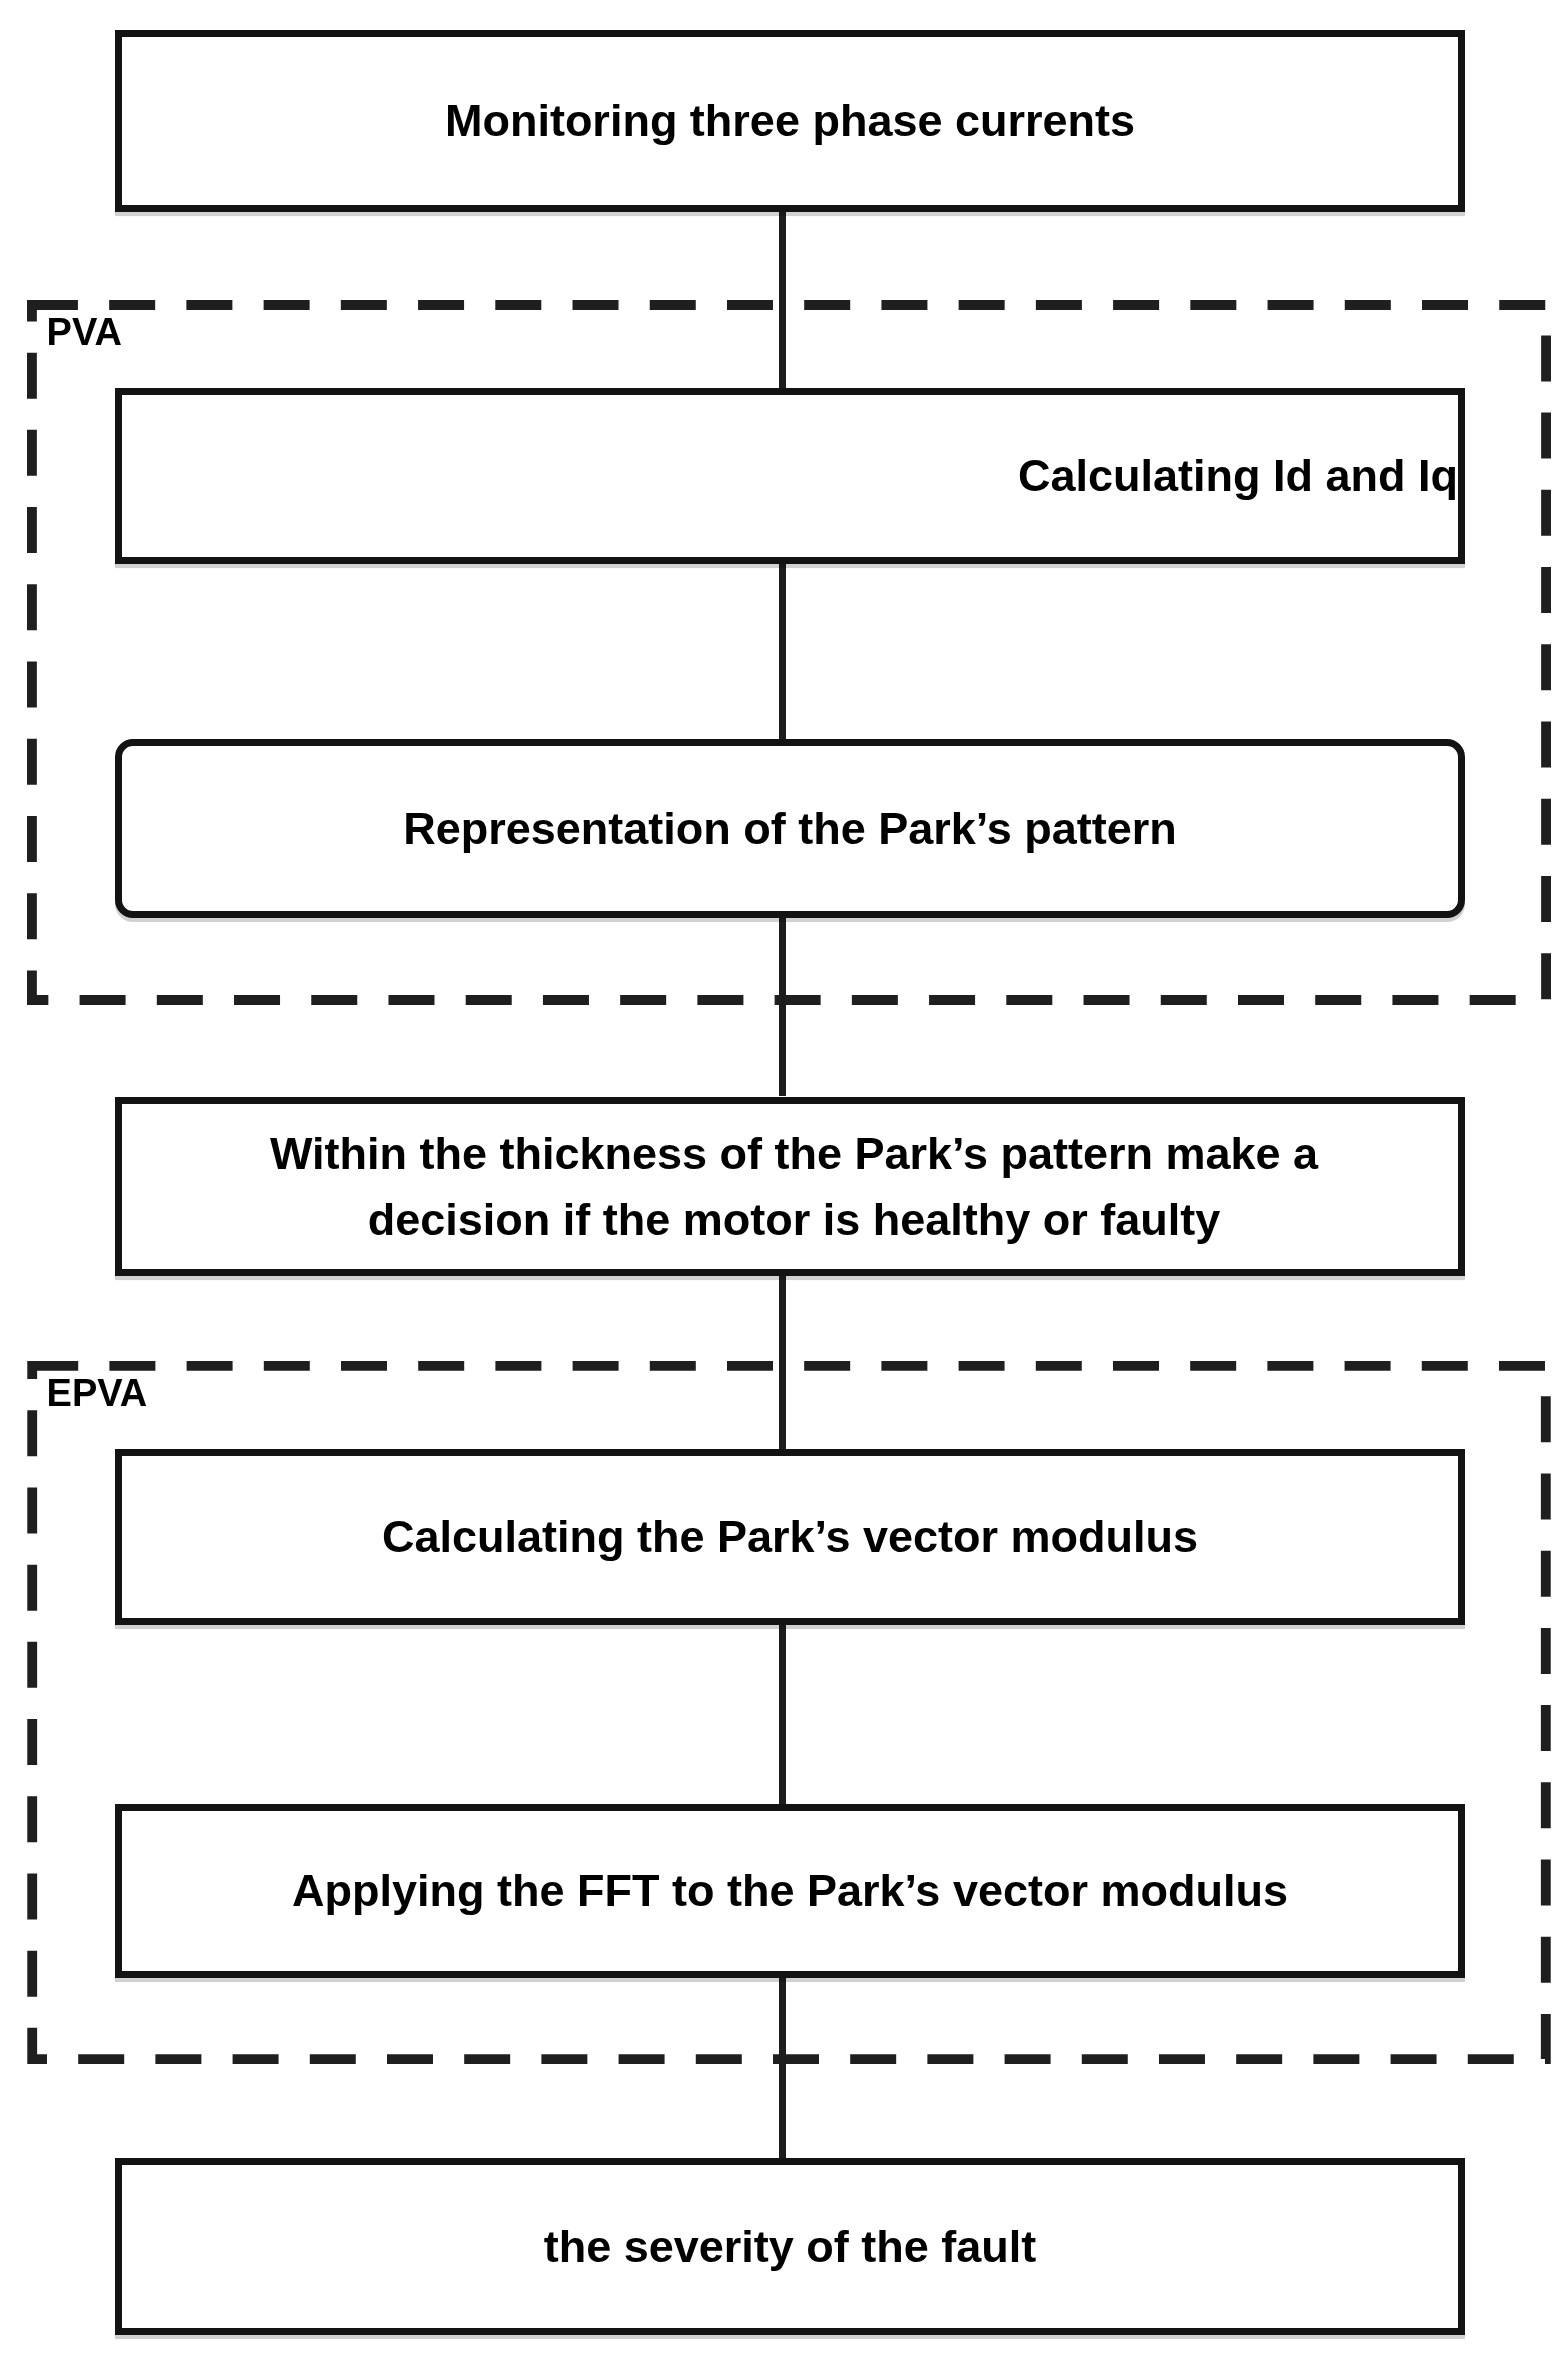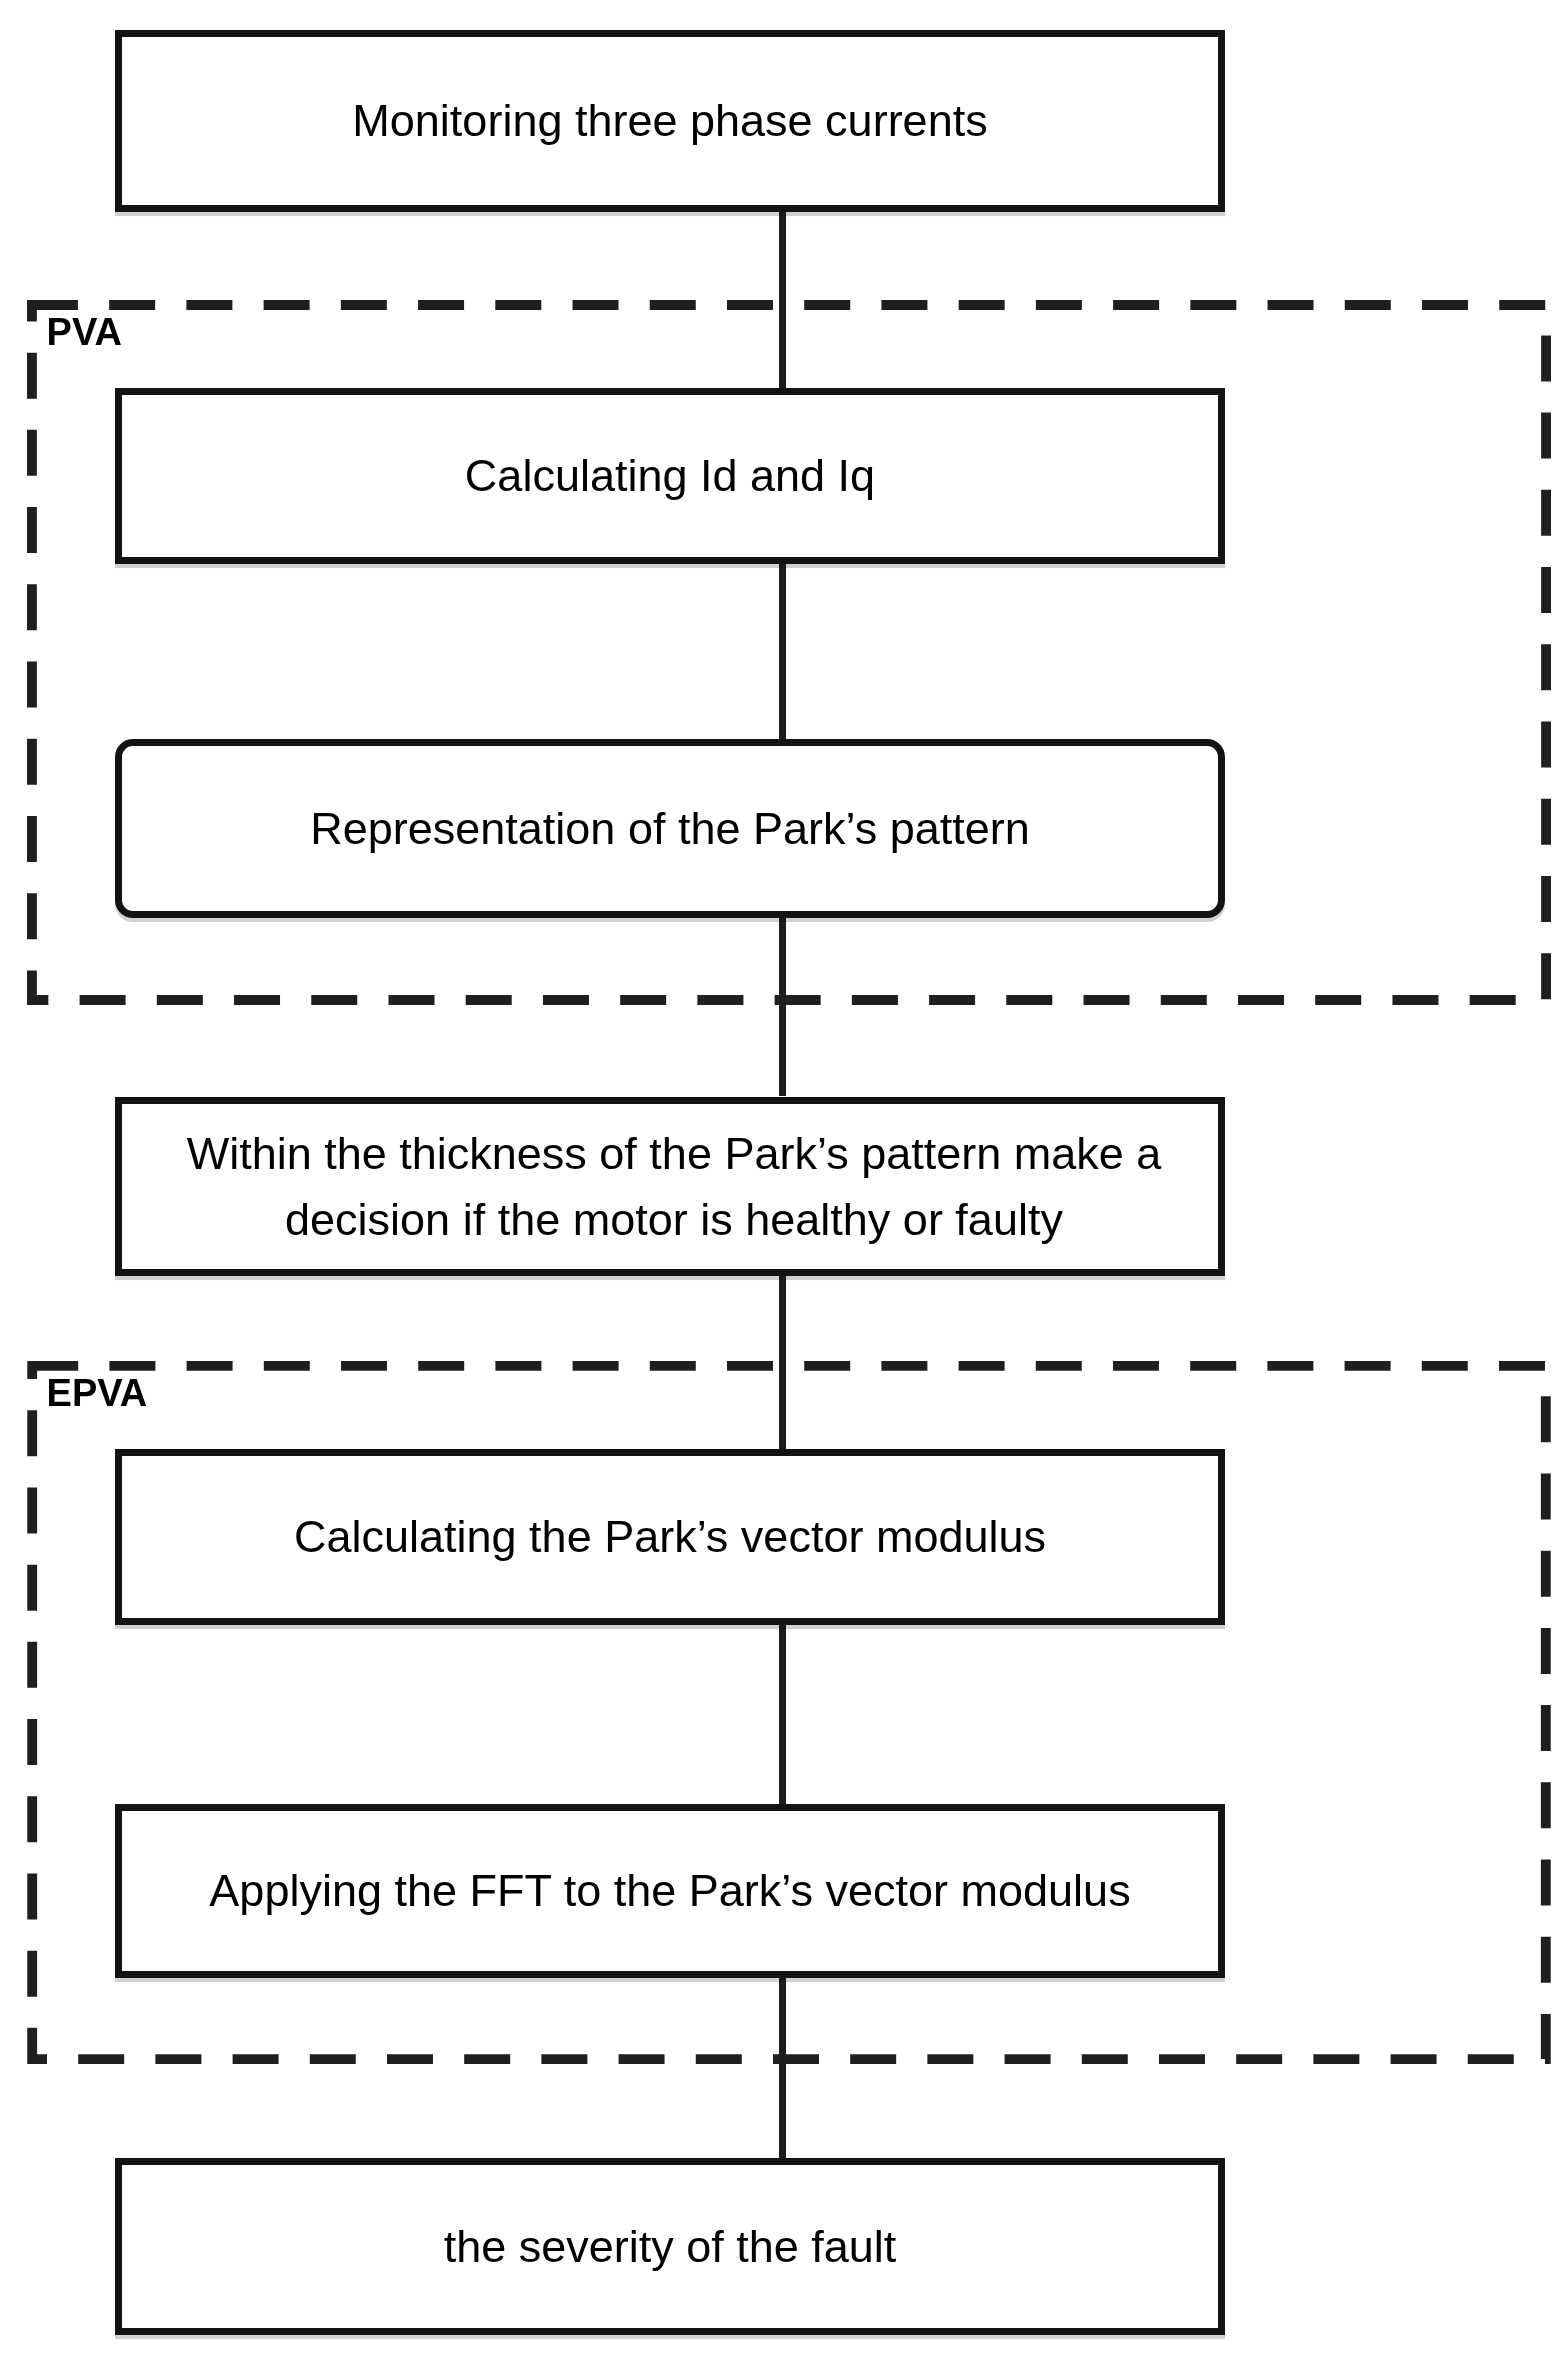--- a/index.html
+++ b/index.html
@@ -12,30 +12,30 @@
     width: 1564px;
     height: 2366px;
     background: #ffffff;
     font-family: "Liberation Sans", sans-serif;
     color: #000000;
     overflow: hidden;
   }
   .node {
     position: absolute;
     left: 115px;
-    width: 1110px;
+    width: 1350px;
     background: #ffffff;
     border: 7.4px solid #131313;
     box-sizing: border-box;
     display: flex;
     flex-direction: column;
     align-items: center;
     justify-content: center;
     text-align: center;
-    font-weight: normal;
+    font-weight: bold;
     font-size: 45px;
     line-height: 1.45;
     z-index: 3;
     box-shadow: 0 4.1px 0 rgba(0,0,0,0.18);
   }
   .node .line { display: block; }
   .connector {
     position: absolute;
     left: 779px;
     width: 6.6px;
@@ -89,21 +89,21 @@
   <div class="connector" style="top:563px; height:176px;"></div>
   <div class="connector" style="top:918px; height:178px;"></div>
   <div class="connector" style="top:1276px; height:173px;"></div>
   <div class="connector" style="top:1625px; height:179px;"></div>
   <div class="connector" style="top:1978px; height:180px;"></div>
 
   <div class="node" style="top:30px; height:182px;">
     <span class="line">Monitoring three phase currents</span>
   </div>
 
-  <div class="node" style="top:388px; height:176px;">
+  <div class="node" style="top:388px; height:176px;align-items:flex-end;">
     <span class="line">Calculating Id and Iq</span>
   </div>
 
   <div class="node" style="top:739px; height:179px;border-radius:18px;">
     <span class="line">Representation of the Park’s pattern</span>
   </div>
 
   <div class="node" style="top:1097px; height:179px;padding-left:8px;">
     <span class="line">Within the thickness of the Park’s pattern make a</span>
     <span class="line">decision if the motor is healthy or faulty</span>

